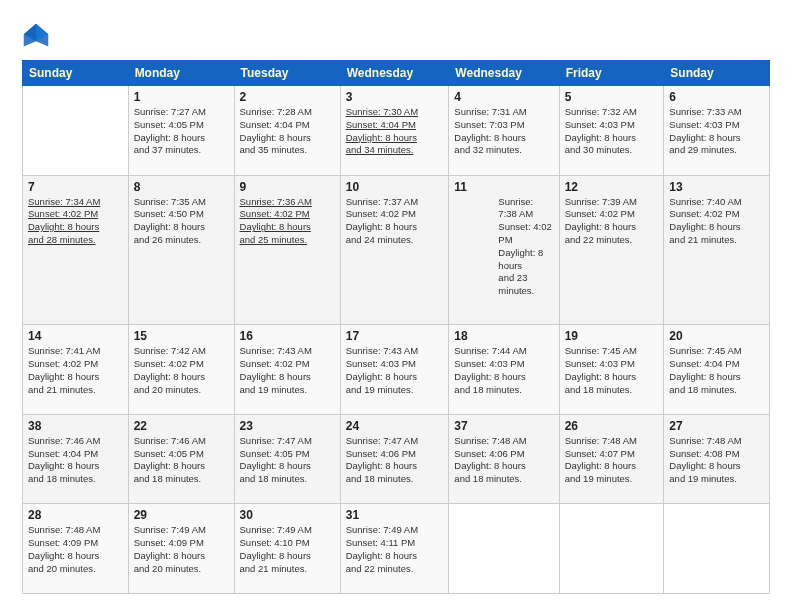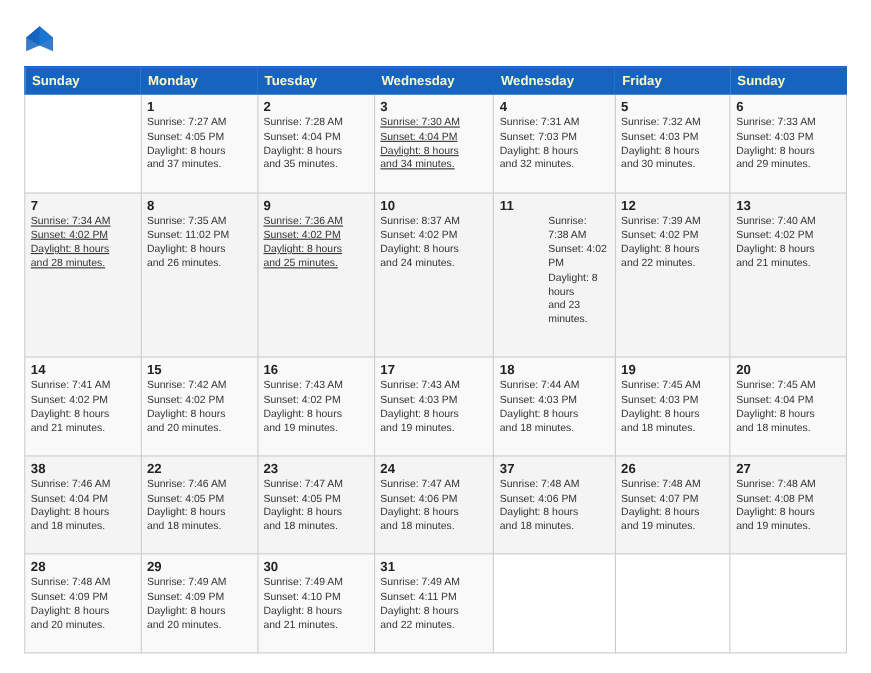--- a/index.html
+++ b/index.html
@@ -190,34 +190,34 @@
           <td>
             <div class="day-num">7</div>
             <div class="day-info" style="white-space: pre-line; text-decoration: underline;">Sunrise: 7:34 AM
 Sunset: 4:02 PM
 Daylight: 8 hours
 and 28 minutes.</div>
           </td>
           <td>
             <div class="day-num">8</div>
             <div class="day-info" style="white-space: pre-line;">Sunrise: 7:35 AM
-Sunset: 11:02 PM
+Sunset: 4:50 PM
 Daylight: 8 hours
 and 26 minutes.</div>
           </td>
           <td>
             <div class="day-num">9</div>
             <div class="day-info" style="white-space: pre-line; text-decoration: underline;">Sunrise: 7:36 AM
 Sunset: 4:02 PM
 Daylight: 8 hours
 and 25 minutes.</div>
           </td>
           <td>
             <div class="day-num">10</div>
-            <div class="day-info" style="white-space: pre-line;">Sunrise: 8:37 AM
+            <div class="day-info" style="white-space: pre-line;">Sunrise: 7:37 AM
 Sunset: 4:02 PM
 Daylight: 8 hours
 and 24 minutes.</div>
           </td>
           <td>
             <div class="day-num">11</div>
             <div class="day-info" style="white-space: pre-line; margin-left: 44px;">Sunrise: 7:38 AM
 Sunset: 4:02 PM
 Daylight: 8 hours
 and 23 minutes.</div>

